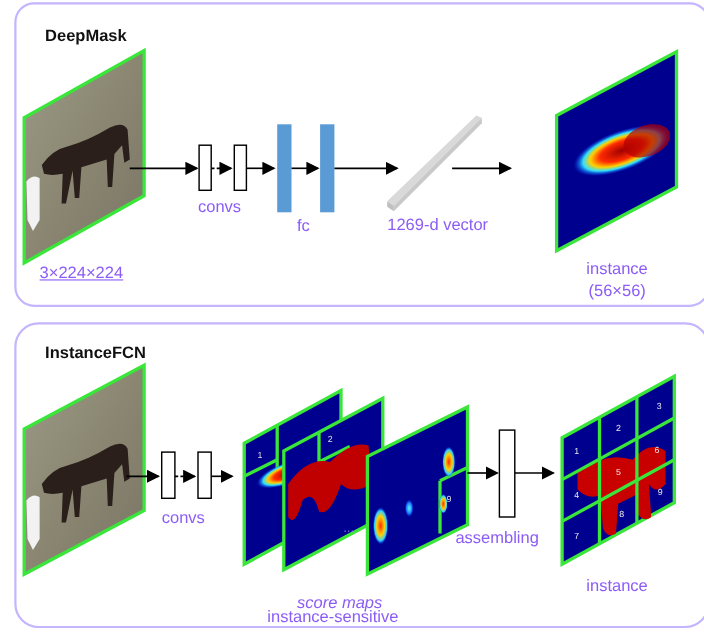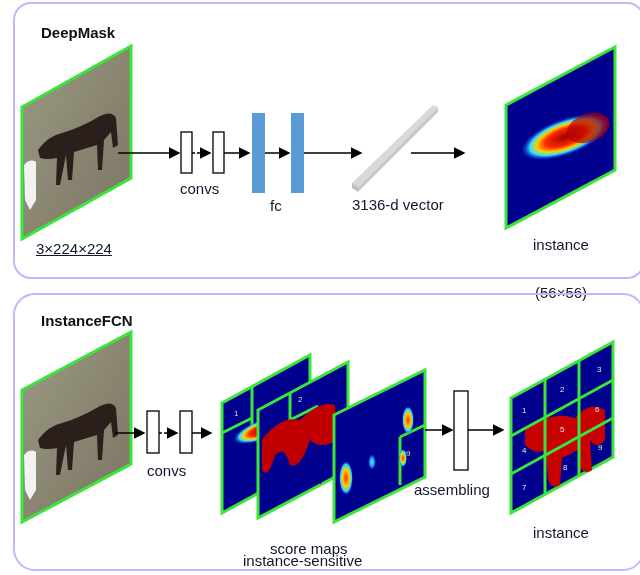--- a/index.html
+++ b/index.html
@@ -1,21 +1,21 @@
 <!DOCTYPE html>
 <html><head>
 <meta charset="utf-8">
 <style>
   html, body { margin:0; padding:0; background:#ffffff; }
   body { width:640px; height:575px; position:relative; overflow:hidden;
          font-family:"Liberation Sans", "DejaVu Sans", sans-serif; color:#111; }
   .panel { position:absolute; left:13px; width:632px; border:2px solid #c4b5fd;
            border-radius:18px; box-sizing:border-box; background:#fff; }
   .panel-title { position:absolute; font-weight:bold; font-size:15px; color:#111; }
-  .lbl { position:absolute; font-size:15px; color:#0f172a; white-space:nowrap; text-align:right; }
+  .lbl { position:absolute; font-size:15px; color:#8b5cf6; white-space:nowrap; text-align:right; }
   svg { position:absolute; left:0; top:0; overflow:visible; }
 </style>
 </head>
 <body>
 
 <div class="panel" style="top:2px;height:277px;">
   <div class="panel-title" style="left:26px;top:20px;">DeepMask</div>
 </div>
 
 <svg width="640" height="575">
@@ -146,26 +146,26 @@
     <text x="595" y="412">6</text>
     <text x="522" y="490">7</text>
     <text x="563" y="470">8</text>
     <text x="598" y="450">9</text>
   </g>
 </svg>
 
 <div class="lbl" style="left:36px;top:240px;text-decoration:underline;">3×224×224</div>
 <div class="lbl" style="left:180px;top:180px;">convs</div>
 <div class="lbl" style="left:270px;top:197px;">fc</div>
-<div class="lbl" style="left:352px;top:196px;">3136-d vector</div>
+<div class="lbl" style="left:352px;top:196px;">1269-d vector</div>
 <div class="lbl" style="left:533px;top:236px;">instance</div>
-<div class="lbl" style="left:535px;top:256px;margin-top:28px;">(56×56)</div>
+<div class="lbl" style="left:535px;top:256px;">(56×56)</div>
 
 <div class="panel" style="top:293px;height:278px;background:transparent;border-radius:22px;">
   <div class="panel-title" style="left:26px;top:17px;">InstanceFCN</div>
 </div>
 
 <div class="lbl" style="left:147px;top:462px;">convs</div>
 <div class="lbl" style="left:312px;top:473px;font-size:12px;">...</div>
 <div class="lbl" style="left:243px;top:520px;margin-top:32px;">instance-sensitive</div>
-<div class="lbl" style="left:270px;top:540px;">score maps</div>
+<div class="lbl" style="left:270px;top:540px;font-style:italic;">score maps</div>
 <div class="lbl" style="left:414px;top:481px;">assembling</div>
 <div class="lbl" style="left:533px;top:524px;">instance</div>
 
 </body></html>

